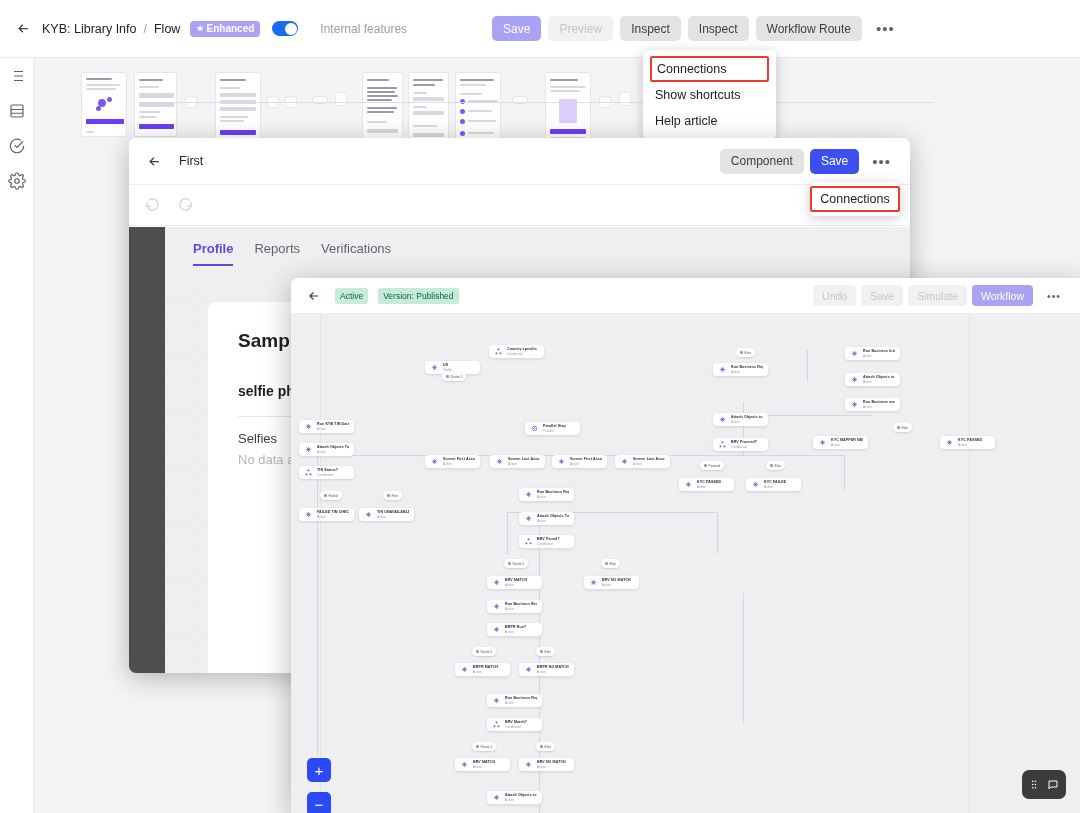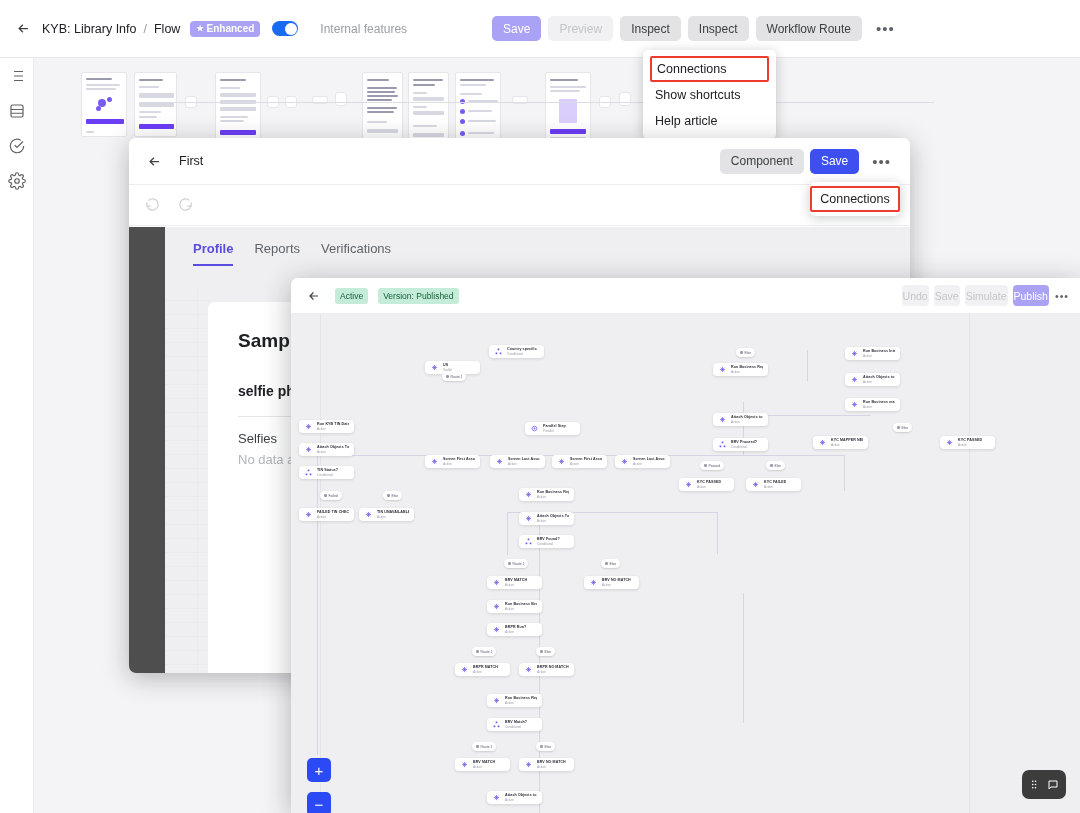--- a/index.html
+++ b/index.html
@@ -165,21 +165,21 @@
   #win3-topbar {
     height:36px; display:flex; align-items:center; padding:0 10px 0 12px;
     border-bottom:1px solid #ededf0; background:#fff;
   }
   #win3-title { font-size:11.5px; color:#202124; margin-left:12px; white-space:nowrap; }
   .chip-green {
     background:#c5ecd8; color:#17603d; font-size:8.5px; border-radius:3px;
     padding:3px 5px; margin-left:10px; white-space:nowrap;
   }
   #win3-actions { margin-left:auto; display:flex; align-items:center; gap:5px; }
-  .tb-btn.sm { height:21px; font-size:10.5px; padding:0 1px; border-radius:4px; }
+  .tb-btn.sm { height:21px; font-size:10.5px; padding:0 9px; border-radius:4px; }
   #win3-canvas {
     position:absolute; left:0; top:36px; right:0; bottom:0; background:#efeff1;
     overflow:hidden;
   }
   .vline { position:absolute; top:0; bottom:0; width:1px; background:#e3e3ea; }
   .flow-edge { position:absolute; background:#d5d5e6; }
   .node {
     position:absolute; background:#ffffff; border-radius:4px;
     box-shadow:0 1px 3px rgba(32,33,36,.14);
     display:flex; align-items:center; padding:0 5px; gap:4px;
@@ -437,21 +437,21 @@
       <svg viewBox="0 0 24 24" width="14" height="14" fill="none" stroke="currentColor" stroke-width="2">
         <path d="M19 12H5M11 18l-6-6 6-6"></path>
       </svg>
     </div>
     <span class="chip-green">Active</span>
     <span class="chip-green">Version: Published</span>
     <div id="win3-actions">
       <div class="tb-btn sm disabled">Undo</div>
       <div class="tb-btn sm disabled">Save</div>
       <div class="tb-btn sm disabled">Simulate</div>
-      <div class="tb-btn sm primary-light">Publish</div>
+      <div class="tb-btn sm primary-light">Workflow</div>
       <div class="tb-btn sm ghost">•••</div>
     </div>
   </div>
 
   <div id="win3-canvas">
     <div class="vline" style="left:29px;"></div>
     <div class="vline" style="left:678px;"></div>
 
     <div class="flow-edge" style="left:516px;top:36px;width:1px;height:31px;"></div>
     <div class="flow-edge" style="left:452px;top:88px;width:1px;height:14px;"></div>

